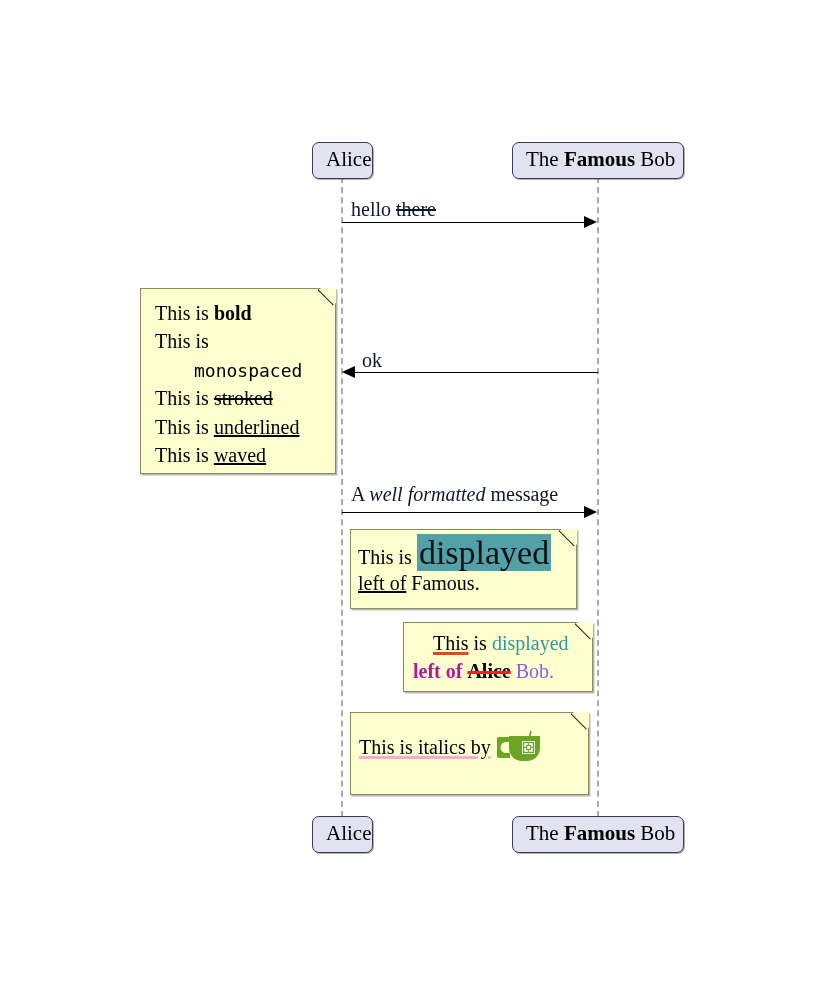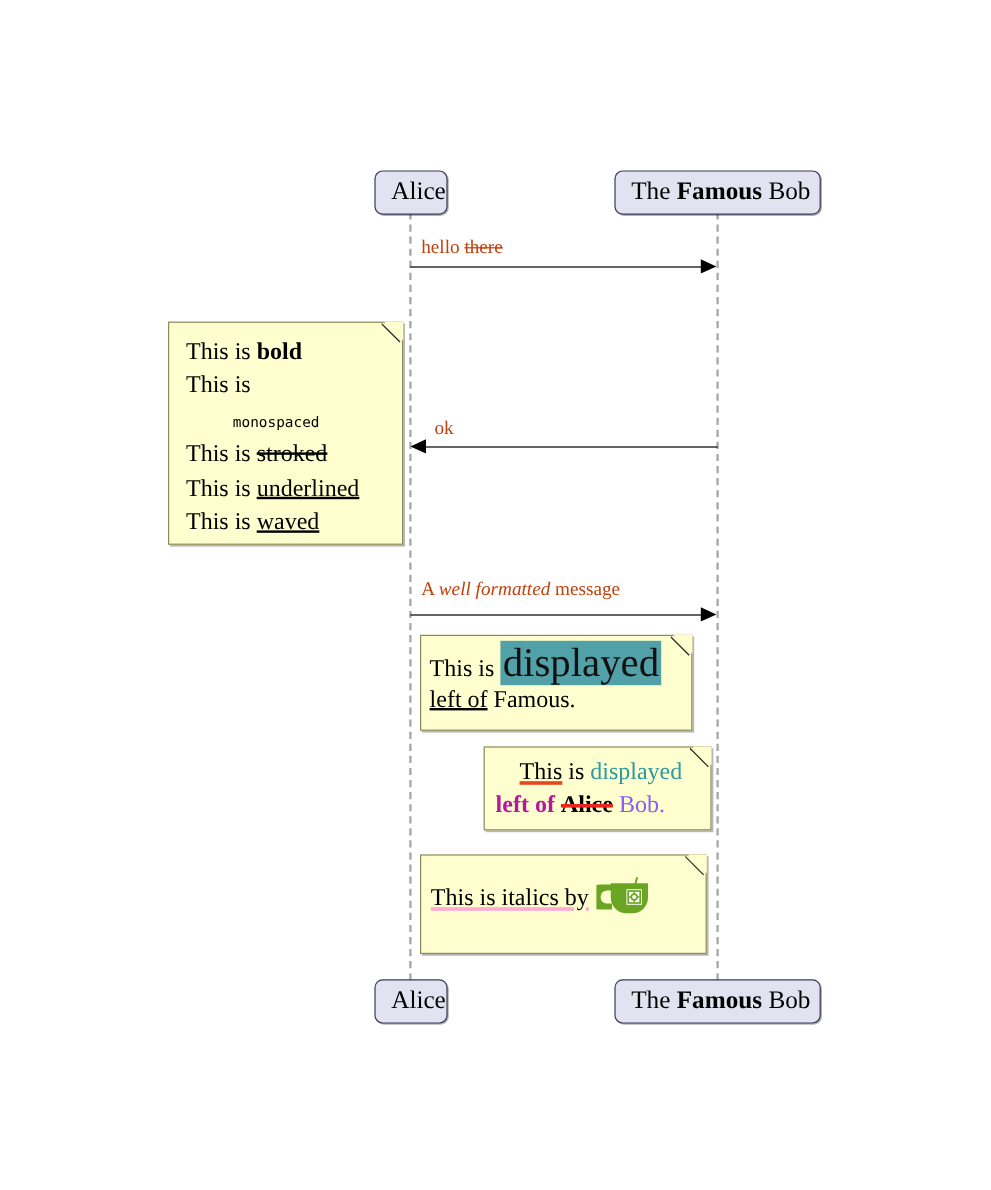--- a/index.html
+++ b/index.html
@@ -63,23 +63,23 @@
     border-bottom: 6.5px solid transparent;
     border-left: 13px solid #000000;
   }
   .msg-head.left {
     border-top: 6.5px solid transparent;
     border-bottom: 6.5px solid transparent;
     border-right: 13px solid #000000;
   }
   .msg-label {
     position: absolute;
-    font-size: 16px;
+    font-size: 20px;
     line-height: 1;
-    color: #c2410c;
+    color: #0f172a;
     white-space: nowrap;
   }
   .msg-label i { font-style: italic; }
   .strike { text-decoration: line-through; }
 
   
   .note {
     position: absolute;
     box-sizing: border-box;
     background: #FEFECE;
@@ -128,21 +128,21 @@
     transform-origin: 0 0;
   }
   .note-inner {
     padding: 10px 14px 10px 14px;
     font-size: 20px;
     line-height: 1.42;
   }
 
   .fmt-bold   { font-weight: bold; }
   .fmt-italic { font-style: italic; }
-  .fmt-mono   { font-family: "DejaVu Sans Mono", "Liberation Mono", monospace; font-size: 12px; margin-left: 39px; }
+  .fmt-mono   { font-family: "DejaVu Sans Mono", "Liberation Mono", monospace; font-size: 18px; margin-left: 39px; }
   .fmt-strike { text-decoration: line-through; }
   .fmt-under  { text-decoration: underline; }
   .fmt-wave   { text-decoration: underline; }
 
   
   .big-hl {
     font-size: 34px;
     background: #52A0A8;
     color: #111111;
     padding: 0 2px;
@@ -195,21 +195,21 @@
   <div class="participant" style="left:512px; top:142px; width:172px;">
     <span>The </span><b>Famous</b><span> Bob</span>
   </div>
 
   <div class="msg-label" style="left:351px; top:199px;">
     <span>hello </span><span class="strike">there</span>
   </div>
   <div class="msg-line" style="left:342px; top:222px; width:244px;"></div>
   <div class="msg-head right" style="left:584px; top:215.5px;"></div>
 
-  <div class="note" style="left:140px; top:268px; width:196px; height:186px;">
+  <div class="note" style="left:140px; top:288px; width:196px; height:186px;">
     <div class="note-fold"></div>
     <div class="note-fold-edge"></div>
     <div class="note-inner">
       <div>
         <span>This is </span><span class="fmt-bold">bold</span>
       </div>
       <div>
         <span>This is </span><span class="fmt-mono">monospaced</span>
       </div>
       <div>

